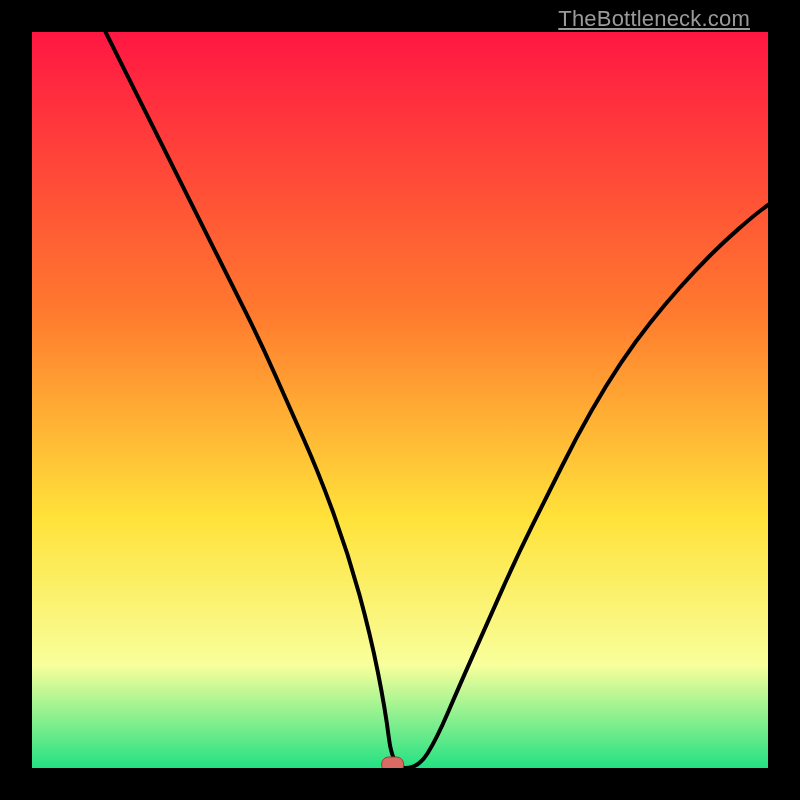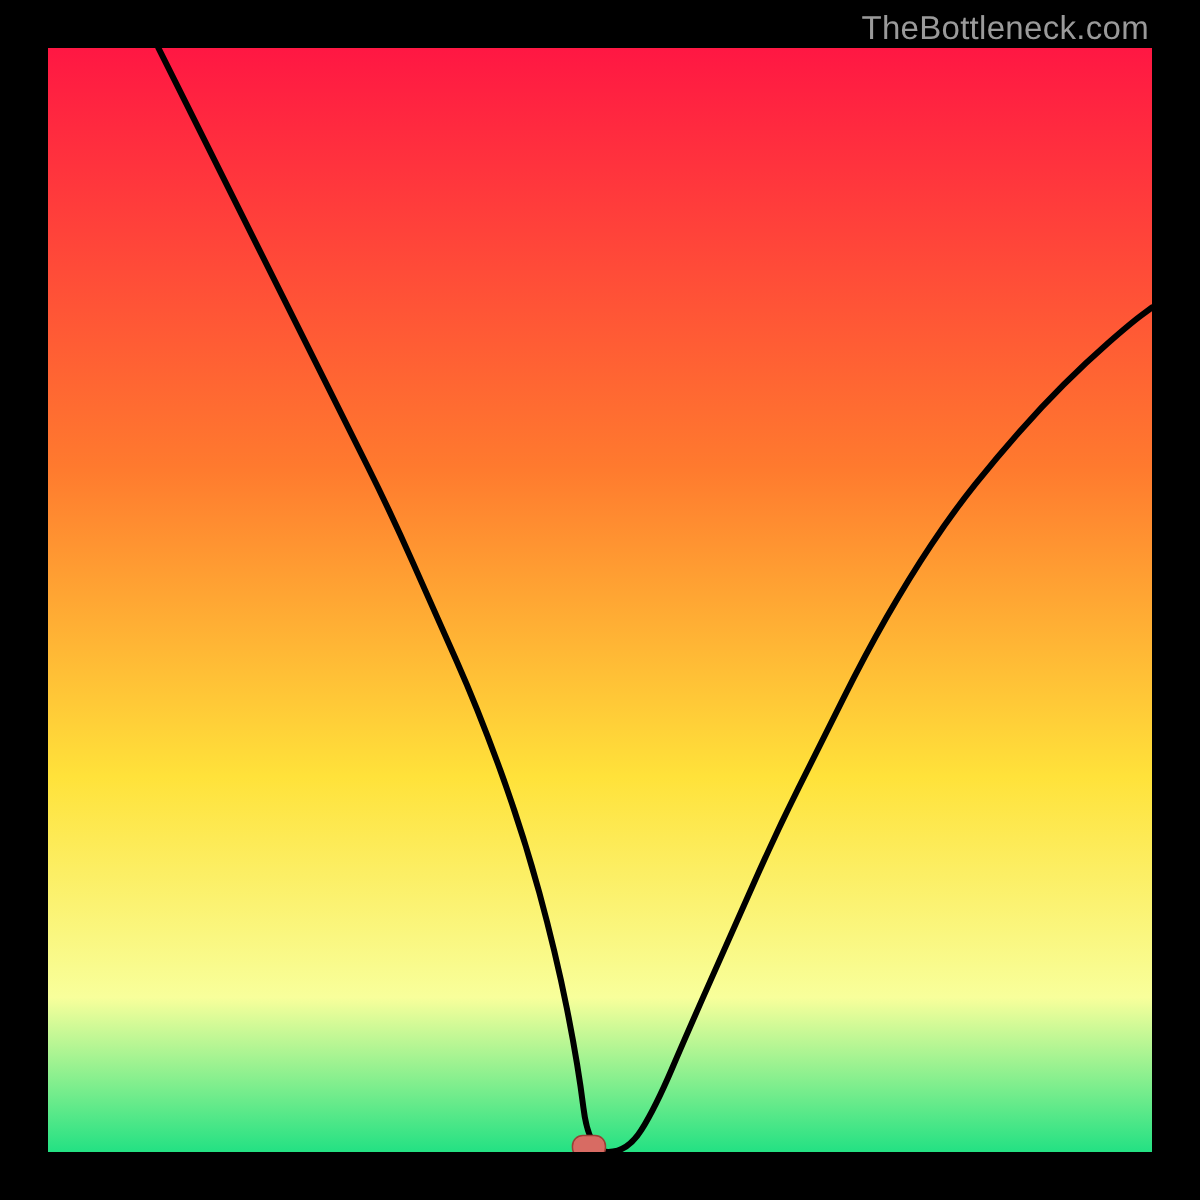--- a/index.html
+++ b/index.html
@@ -21,26 +21,27 @@
   .plot-area {
     position: absolute;
     left: 32px;
     top: 32px;
     width: 736px;
     height: 736px;
   }
   .watermark {
     position: absolute;
     top: 6px;
-    right: 34px;
+    right: 50px;
     color: #9a9a9a;
     font-size: 22px;
     font-weight: 500;
     letter-spacing: 0.2px;
     user-select: none;
+    text-decoration: underline;
   }
   svg { display: block; }
 </style>
 </head>
 <body>
 
 <div class="frame">
 
   <div class="watermark">TheBottleneck.com</div>
 

